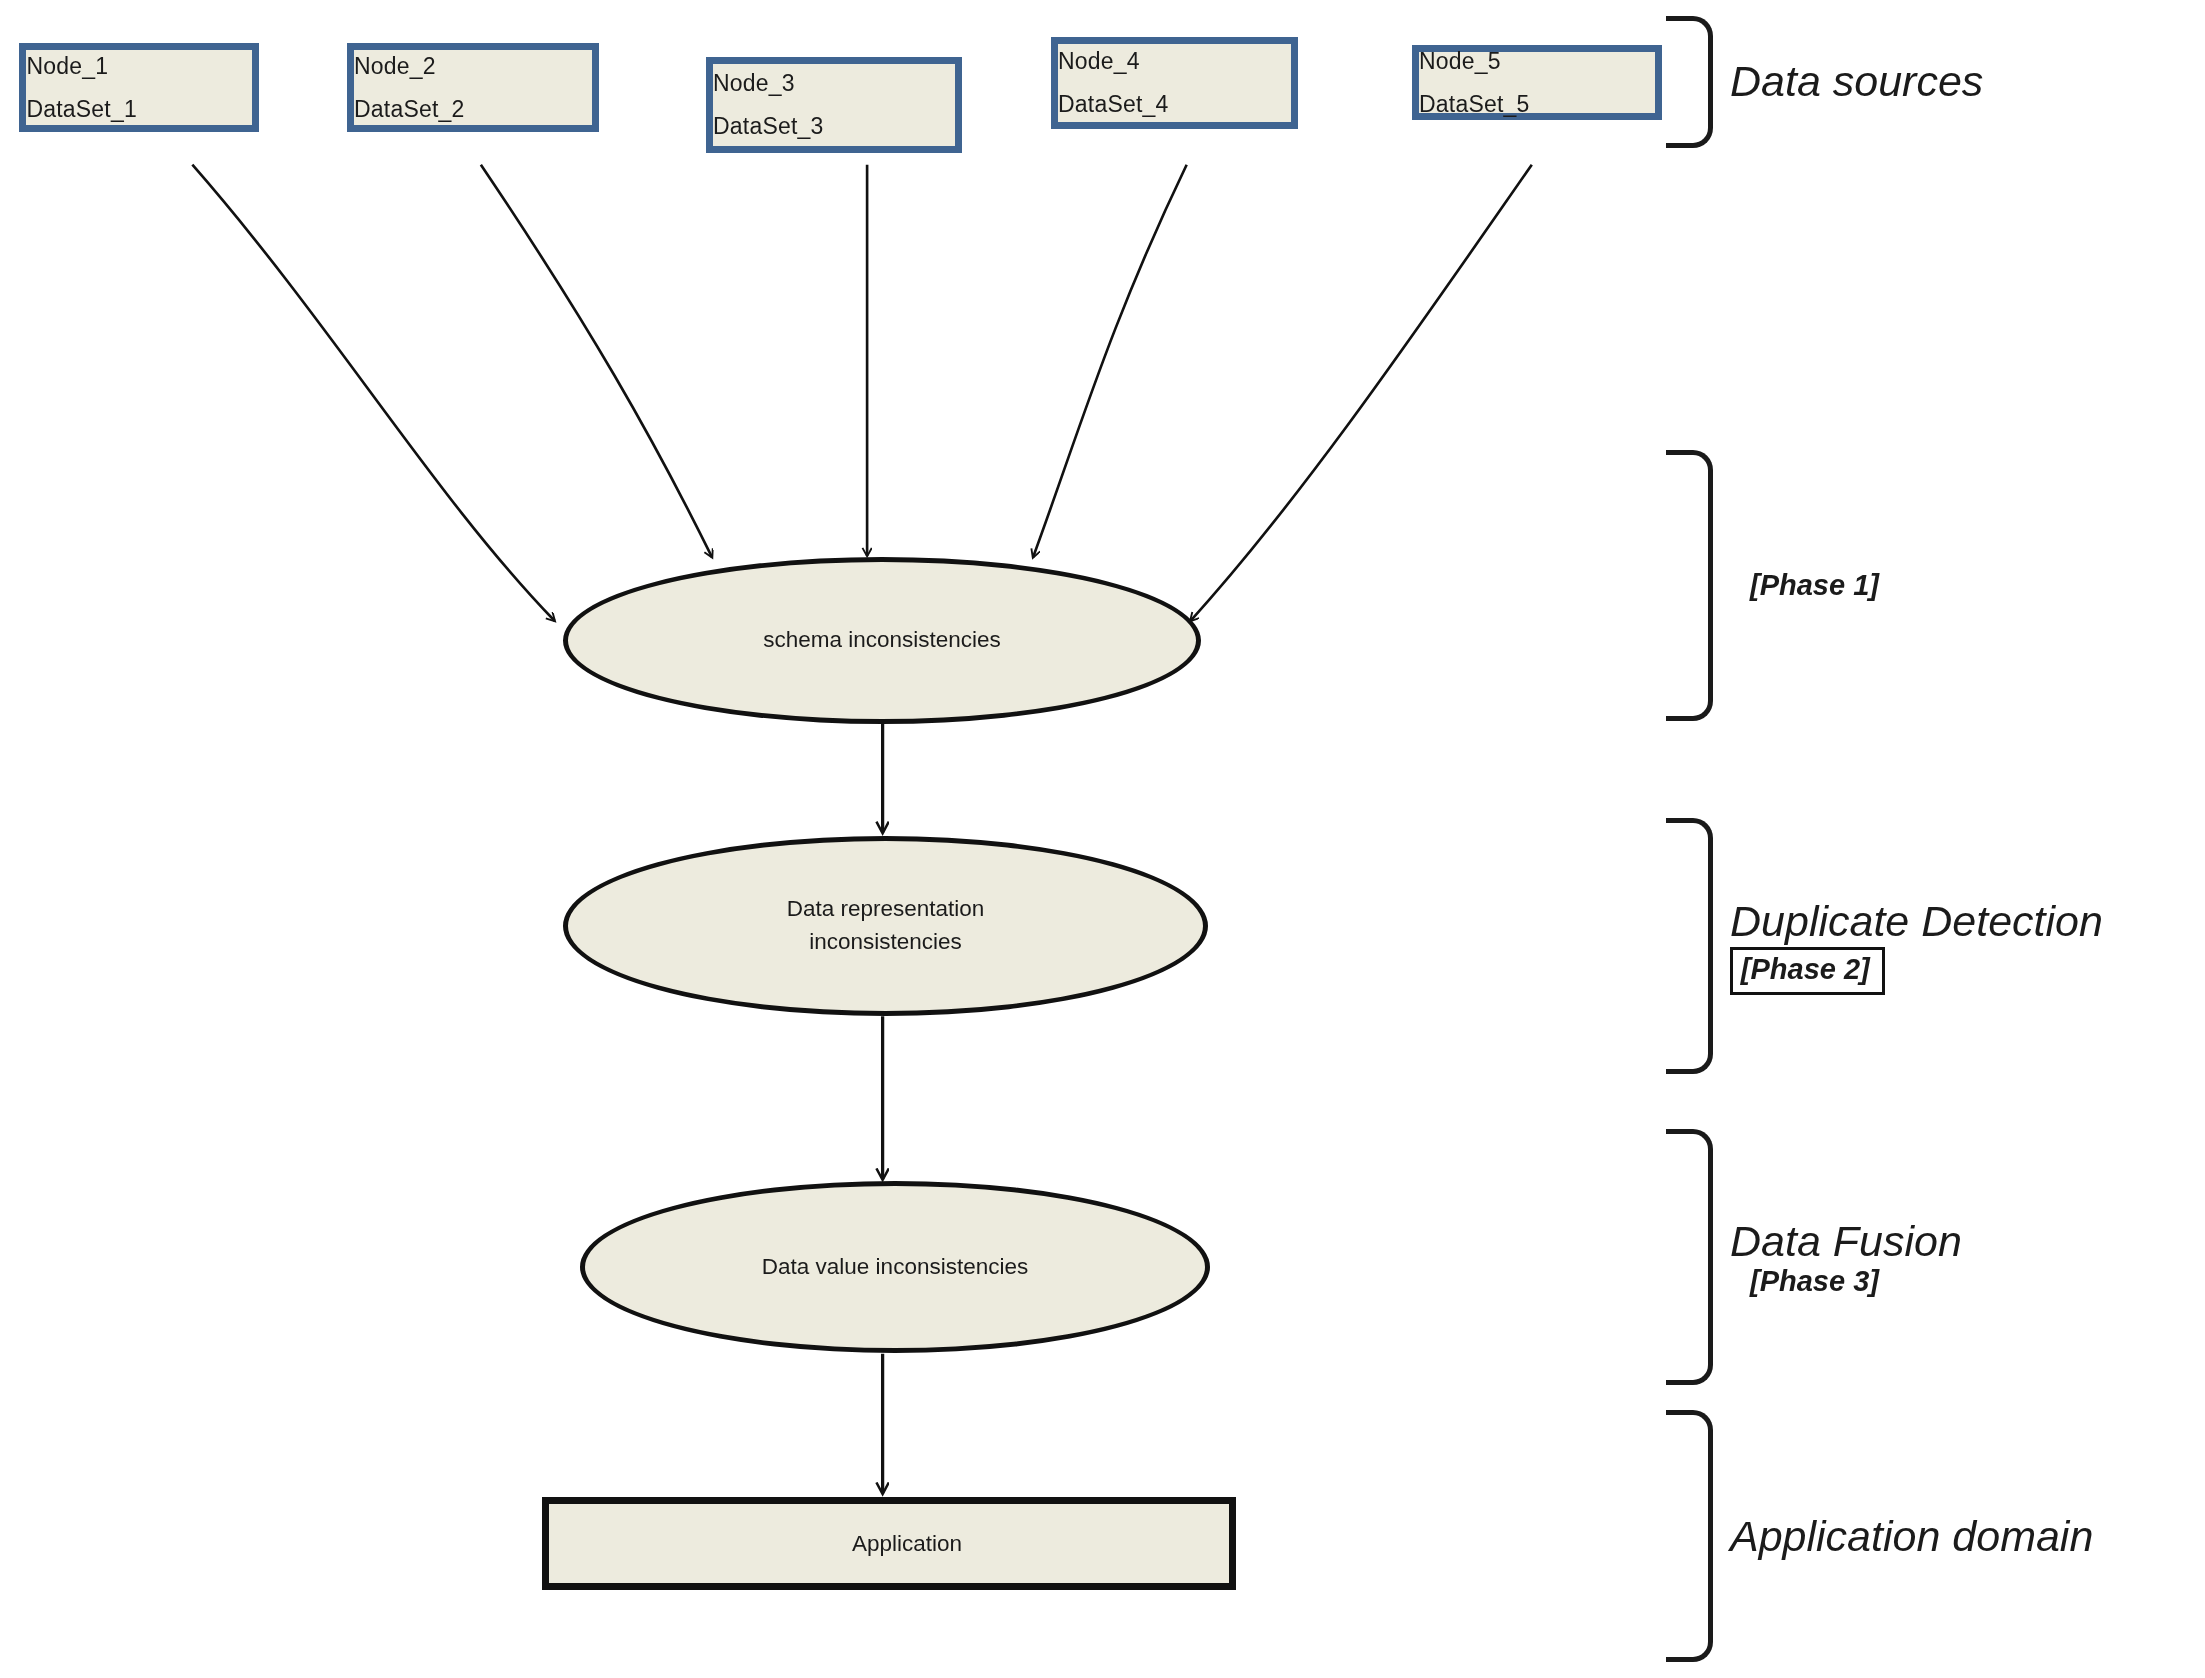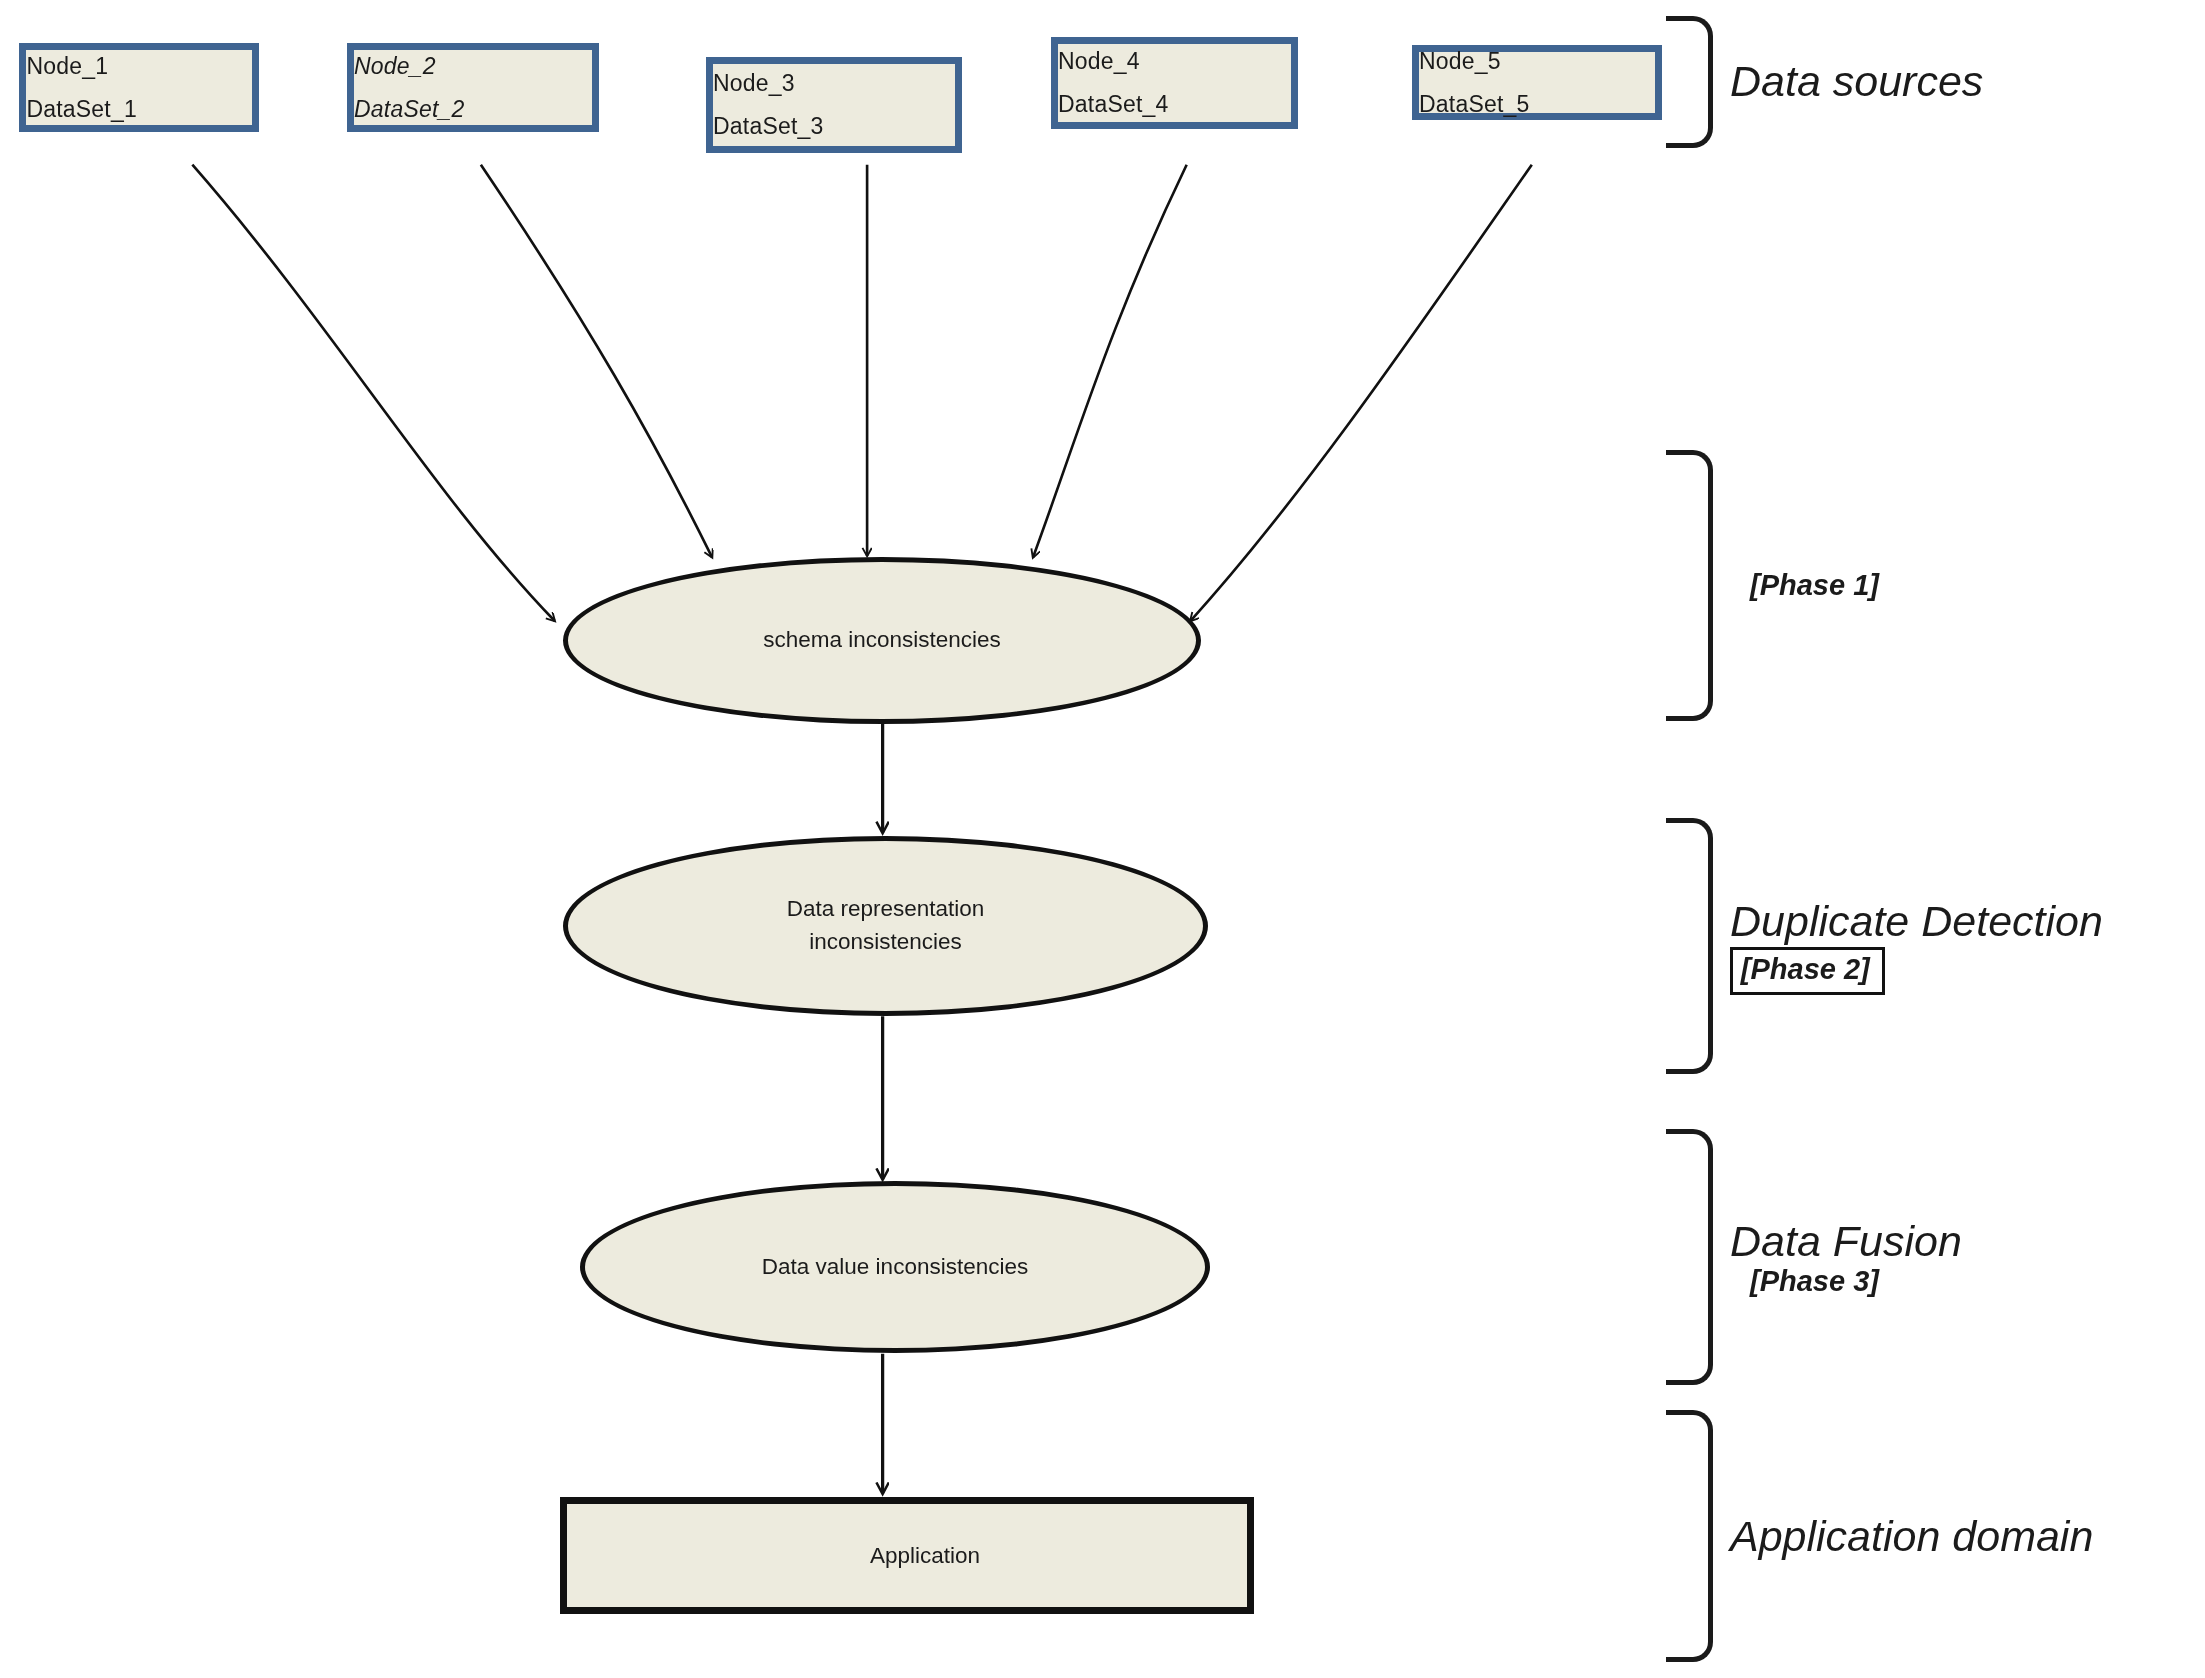--- a/index.html
+++ b/index.html
@@ -156,21 +156,21 @@
       <path d="M 1138,1310 L 1138,1520" marker-end="url(#ahb)"></path>
       <path d="M 1138,1745 L 1138,1925" marker-end="url(#ahb)"></path>
     </g>
   </svg>
 
   <div class="src-node" style="left:19.4px; top:43px; width:240px; height:89px;">
     <span class="ln">Node_1</span>
     <span class="ln">DataSet_1</span>
   </div>
 
-  <div class="src-node" style="left:347px; top:43px; width:252px; height:89px;font-style:italic;">
+  <div class="src-node" style="left:347px; top:43px; width:252px; height:89px;">
     <span class="ln">Node_2</span>
     <span class="ln">DataSet_2</span>
   </div>
 
   <div class="src-node" style="left:706px; top:57px; width:256px; height:96px;">
     <span class="ln">Node_3</span>
     <span class="ln">DataSet_3</span>
   </div>
 
   <div class="src-node" style="left:1051px; top:37px; width:247px; height:92px;">
@@ -189,21 +189,21 @@
 
   <div class="ellipse" style="left:563px; top:836px; width:645px; height:180px;">
     <span class="etxt">Data representation
 inconsistencies</span>
   </div>
 
   <div class="ellipse" style="left:580px; top:1181px; width:630px; height:172px;">
     <span class="etxt">Data value inconsistencies</span>
   </div>
 
-  <div class="app-box" style="left:560px; top:1497px; width:694px; height:117px;padding-left:36px;">
+  <div class="app-box" style="left:542px; top:1497px; width:694px; height:93px;padding-left:36px;">
     <span class="atxt">Application</span>
   </div>
 
   <div class="phase-group" style="left:1666px; top:15.5px; width:512px; height:132px;">
     <div class="bracket"></div>
     <div class="phase-label single">
       <span class="l1">Data sources</span>
     </div>
   </div>
 

